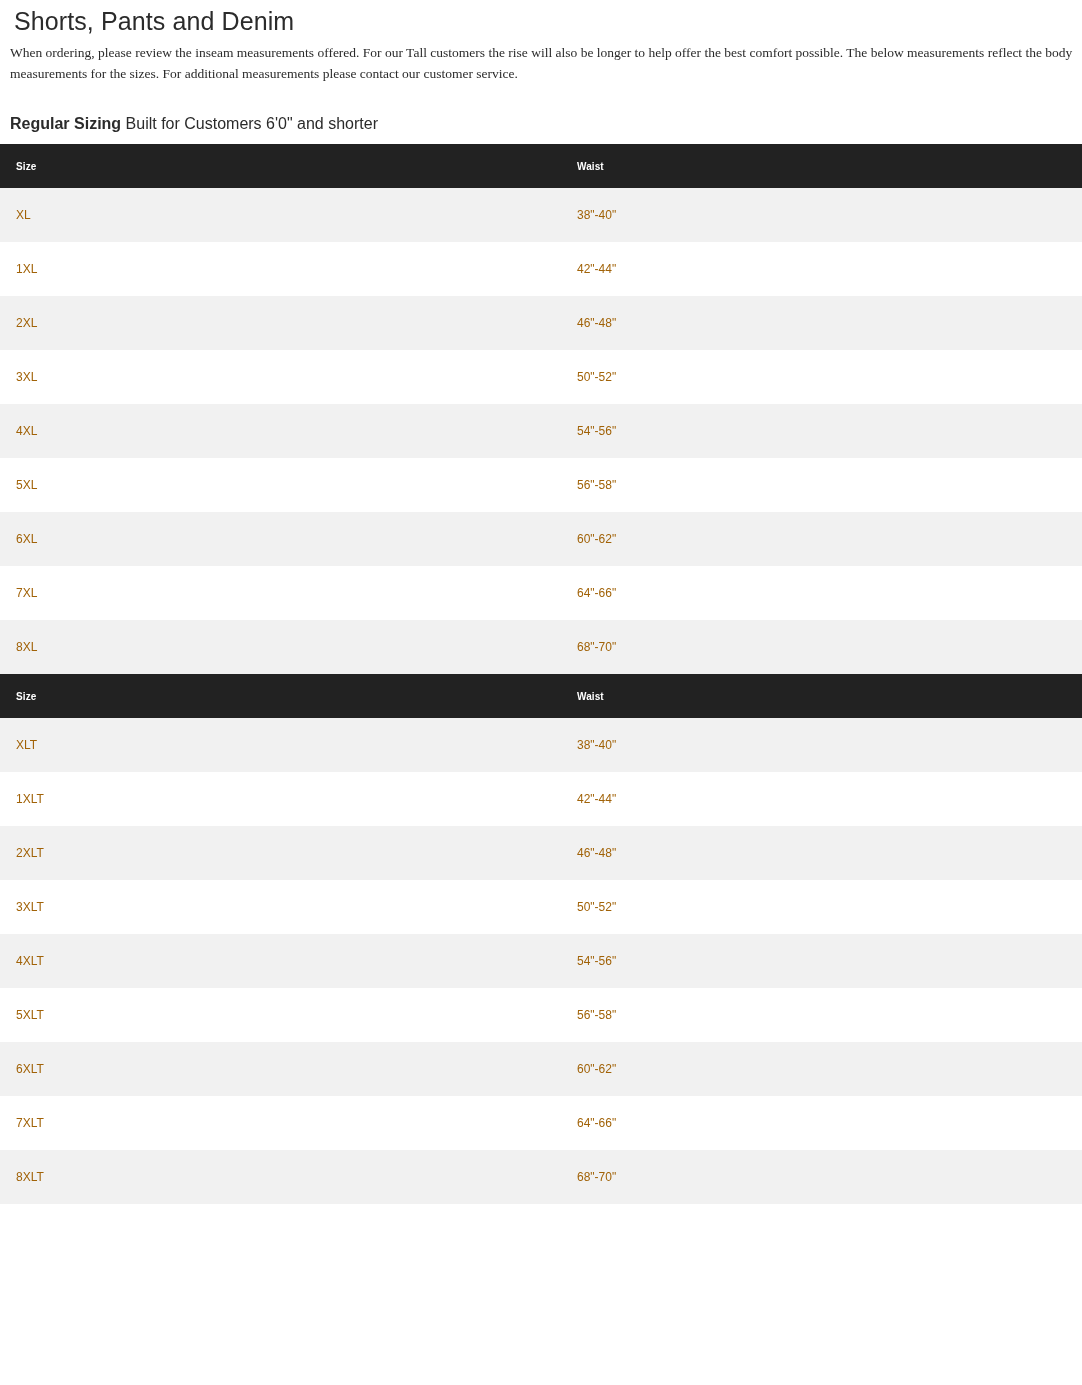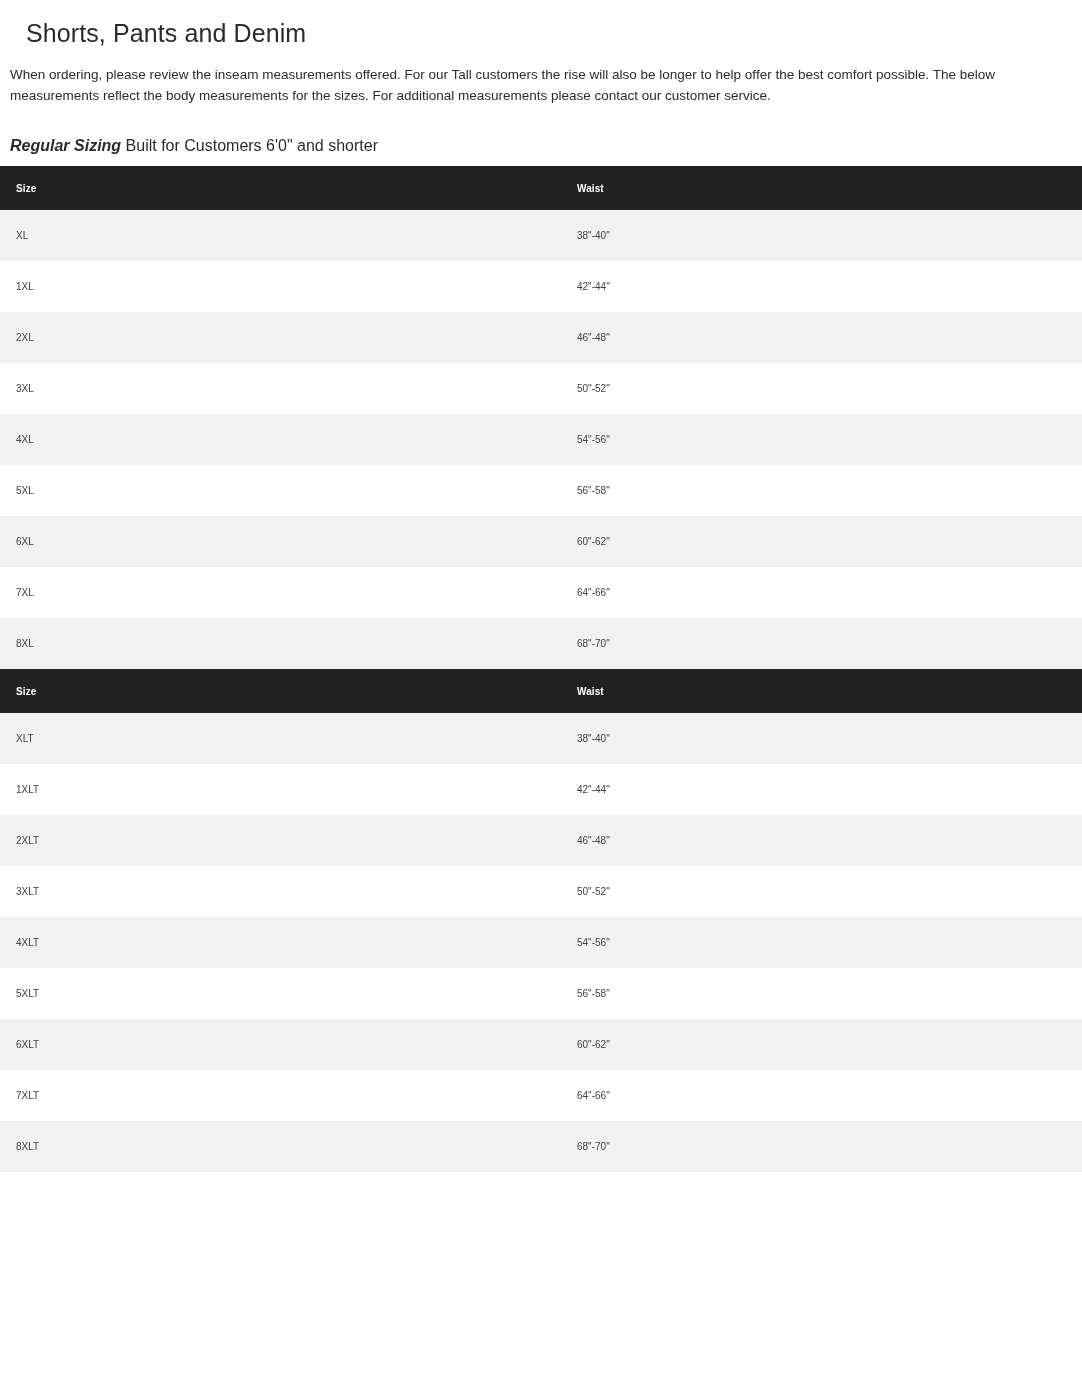--- a/index.html
+++ b/index.html
@@ -16,44 +16,44 @@
   }
   .page {
     width: 1082px;
     box-sizing: border-box;
     padding: 0 0 12px 0;
   }
   .page-title {
     font-size: 25px;
     font-weight: 400;
     color: #2b2b2b;
-    margin: 16px;
+    margin: 4px;
     padding: 2px 10px 0 10px;
     line-height: 30px;
     letter-spacing: 0.1px;
   }
   .intro {
     font-size: 13.5px;
     line-height: 21px;
     color: #2b2b2b;
     margin: 6px 0 0 0;
     padding: 0 8px 0 10px;
     max-width: 1072px;
+    font-family: Liberation Serif, serif;
   }
   .section-heading {
     font-size: 16px;
     color: #2b2b2b;
     margin: 30px 0 10px 0;
     padding: 0 10px;
     font-weight: 400;
     line-height: 20px;
   }
   .section-heading b {
     font-weight: 700;
-    font-style: italic;
   }
   table.size-table {
     width: 1080px;
     margin: 0 0 0 0;
     border-collapse: collapse;
     table-layout: fixed;
     font-size: 13.5px;
   }
   table.size-table thead th {
     background: #222222;
@@ -62,22 +62,22 @@
     font-weight: 700;
     font-size: 10px;
     padding: 13px 0 13px 16px;
     height: 18px;
     letter-spacing: 0.1px;
   }
   table.size-table thead th.col-size { width: 545px; }
   table.size-table thead th.col-waist { width: 535px; }
   table.size-table tbody td {
     padding: 20px 0 20px 16px;
-    color: #404040;
-    font-size: 10px;
+    color: #a16207;
+    font-size: 12px;
     border: none;
     vertical-align: middle;
     margin-left: 40px;
   }
   table.size-table tbody tr:nth-child(odd) {
     background: #f1f1f1;
   }
   table.size-table tbody tr:nth-child(even) {
     background: #ffffff;
   }

